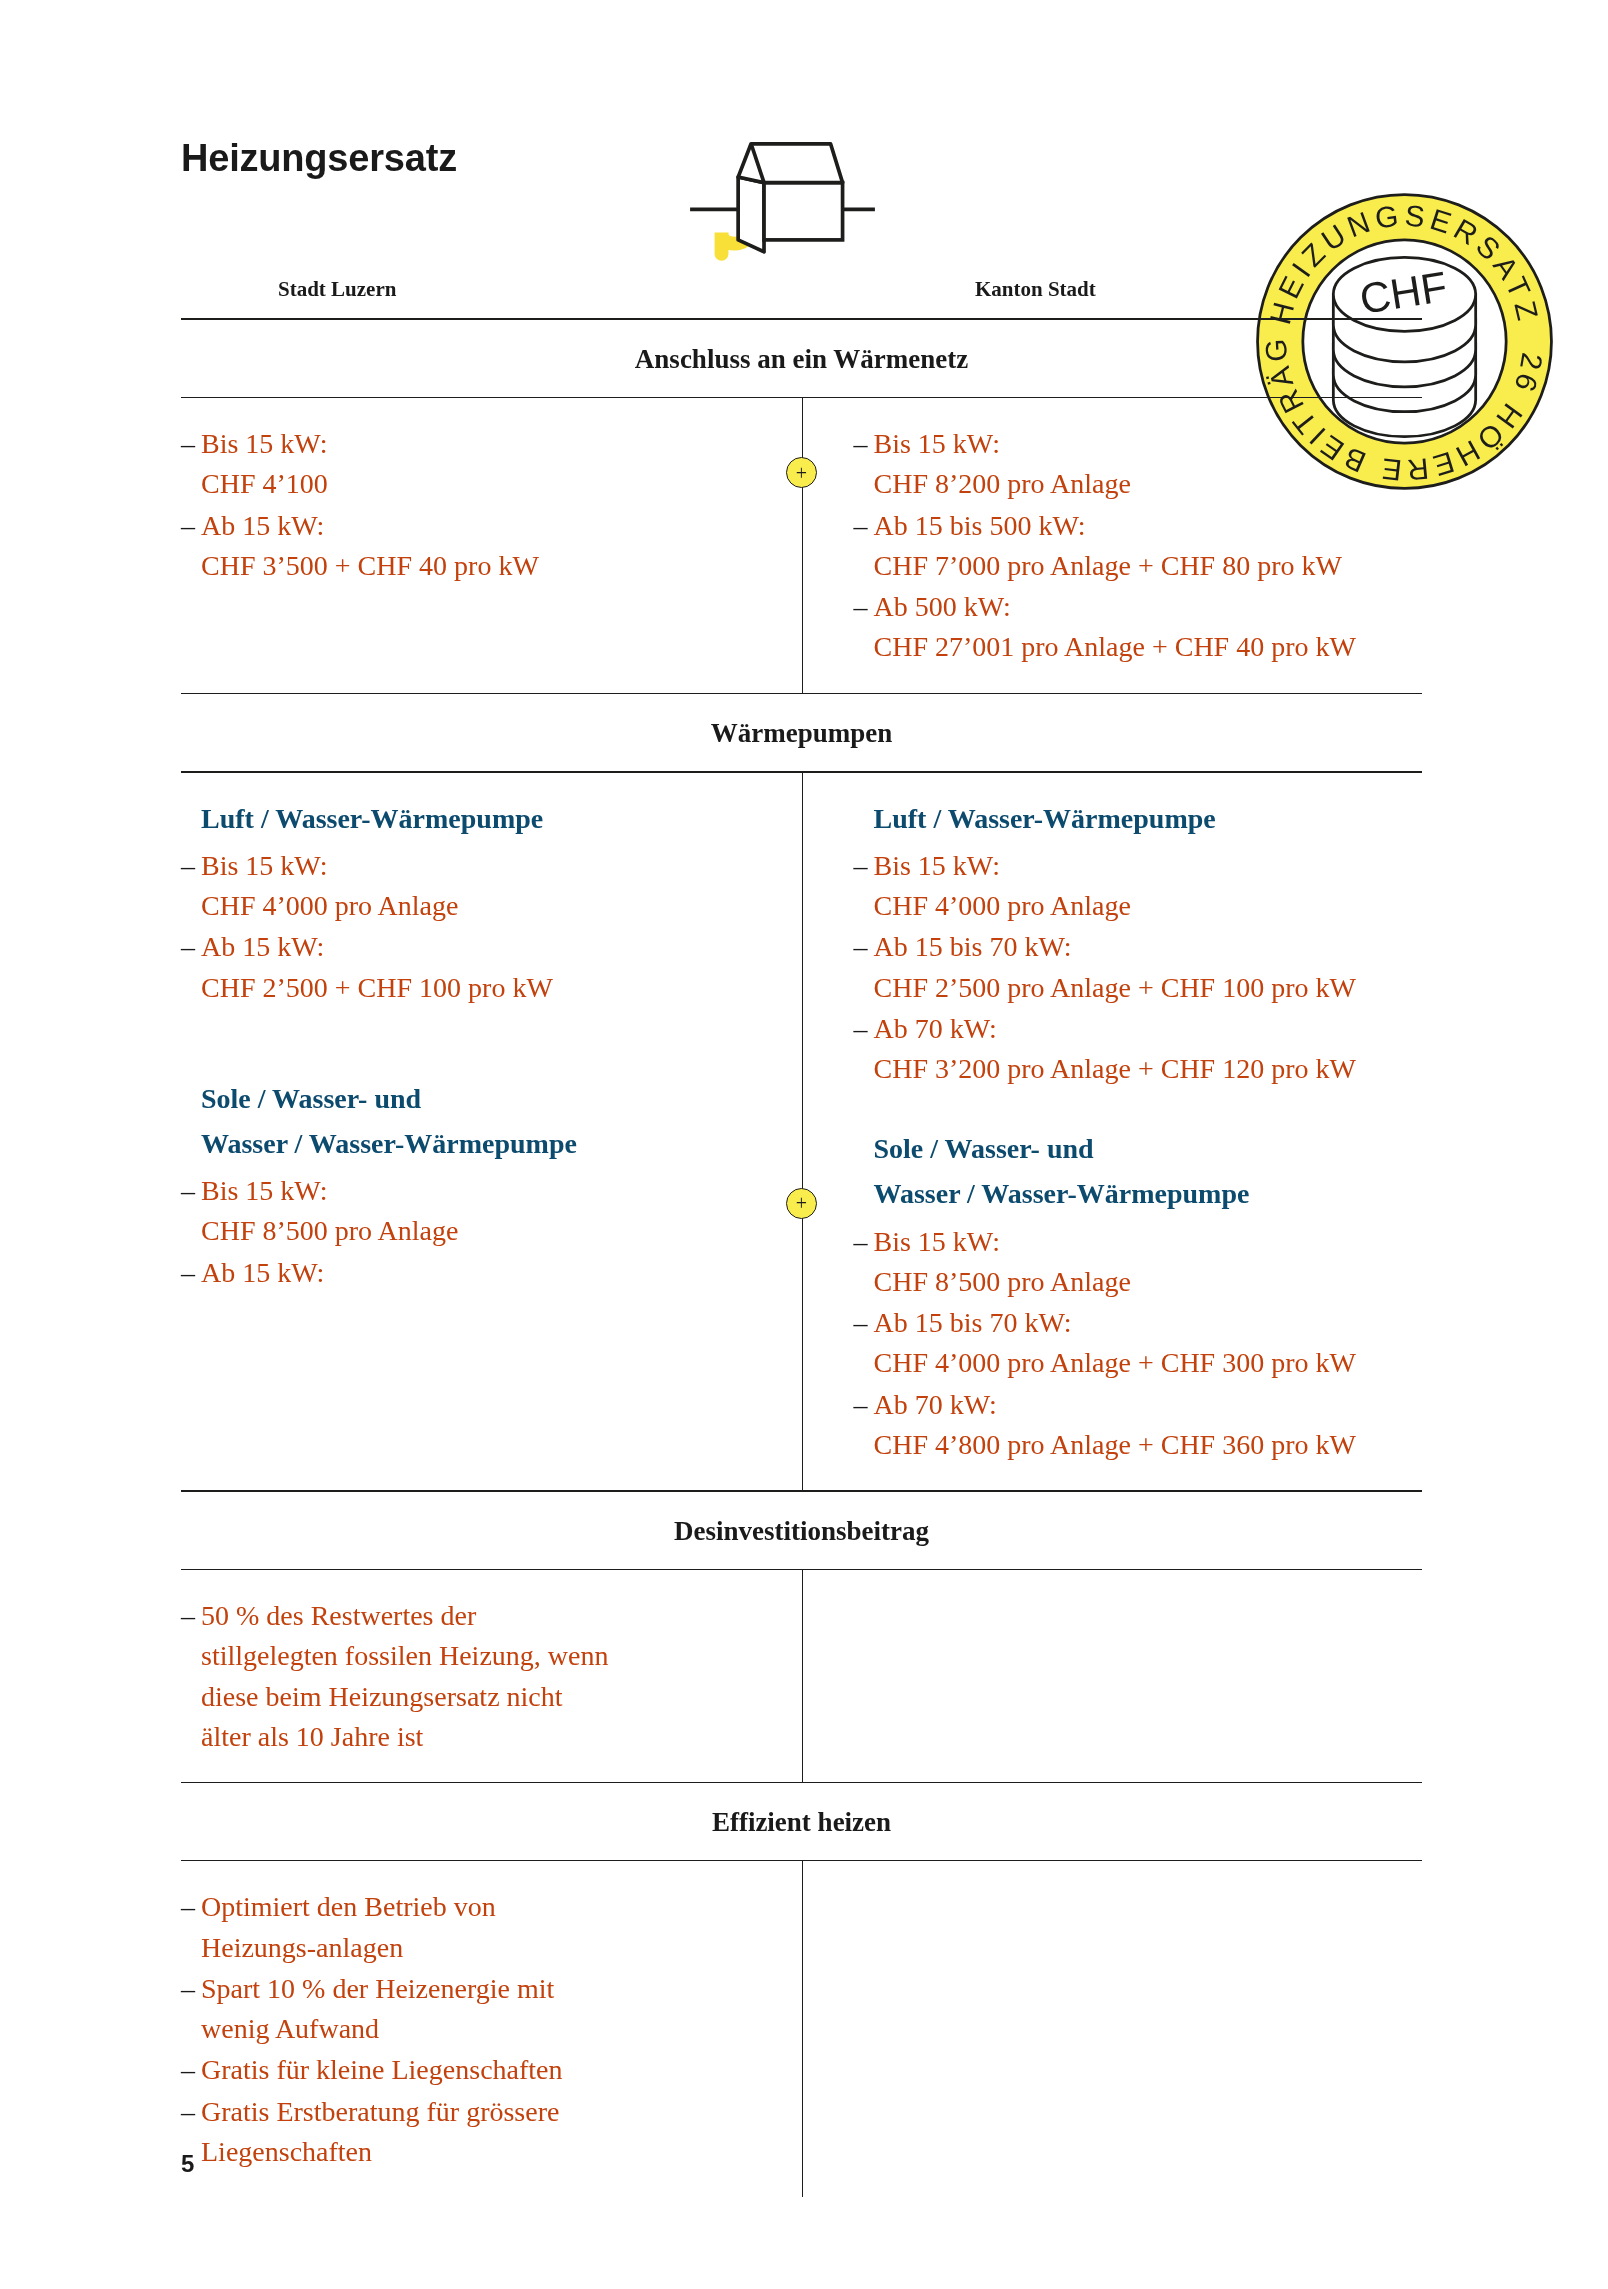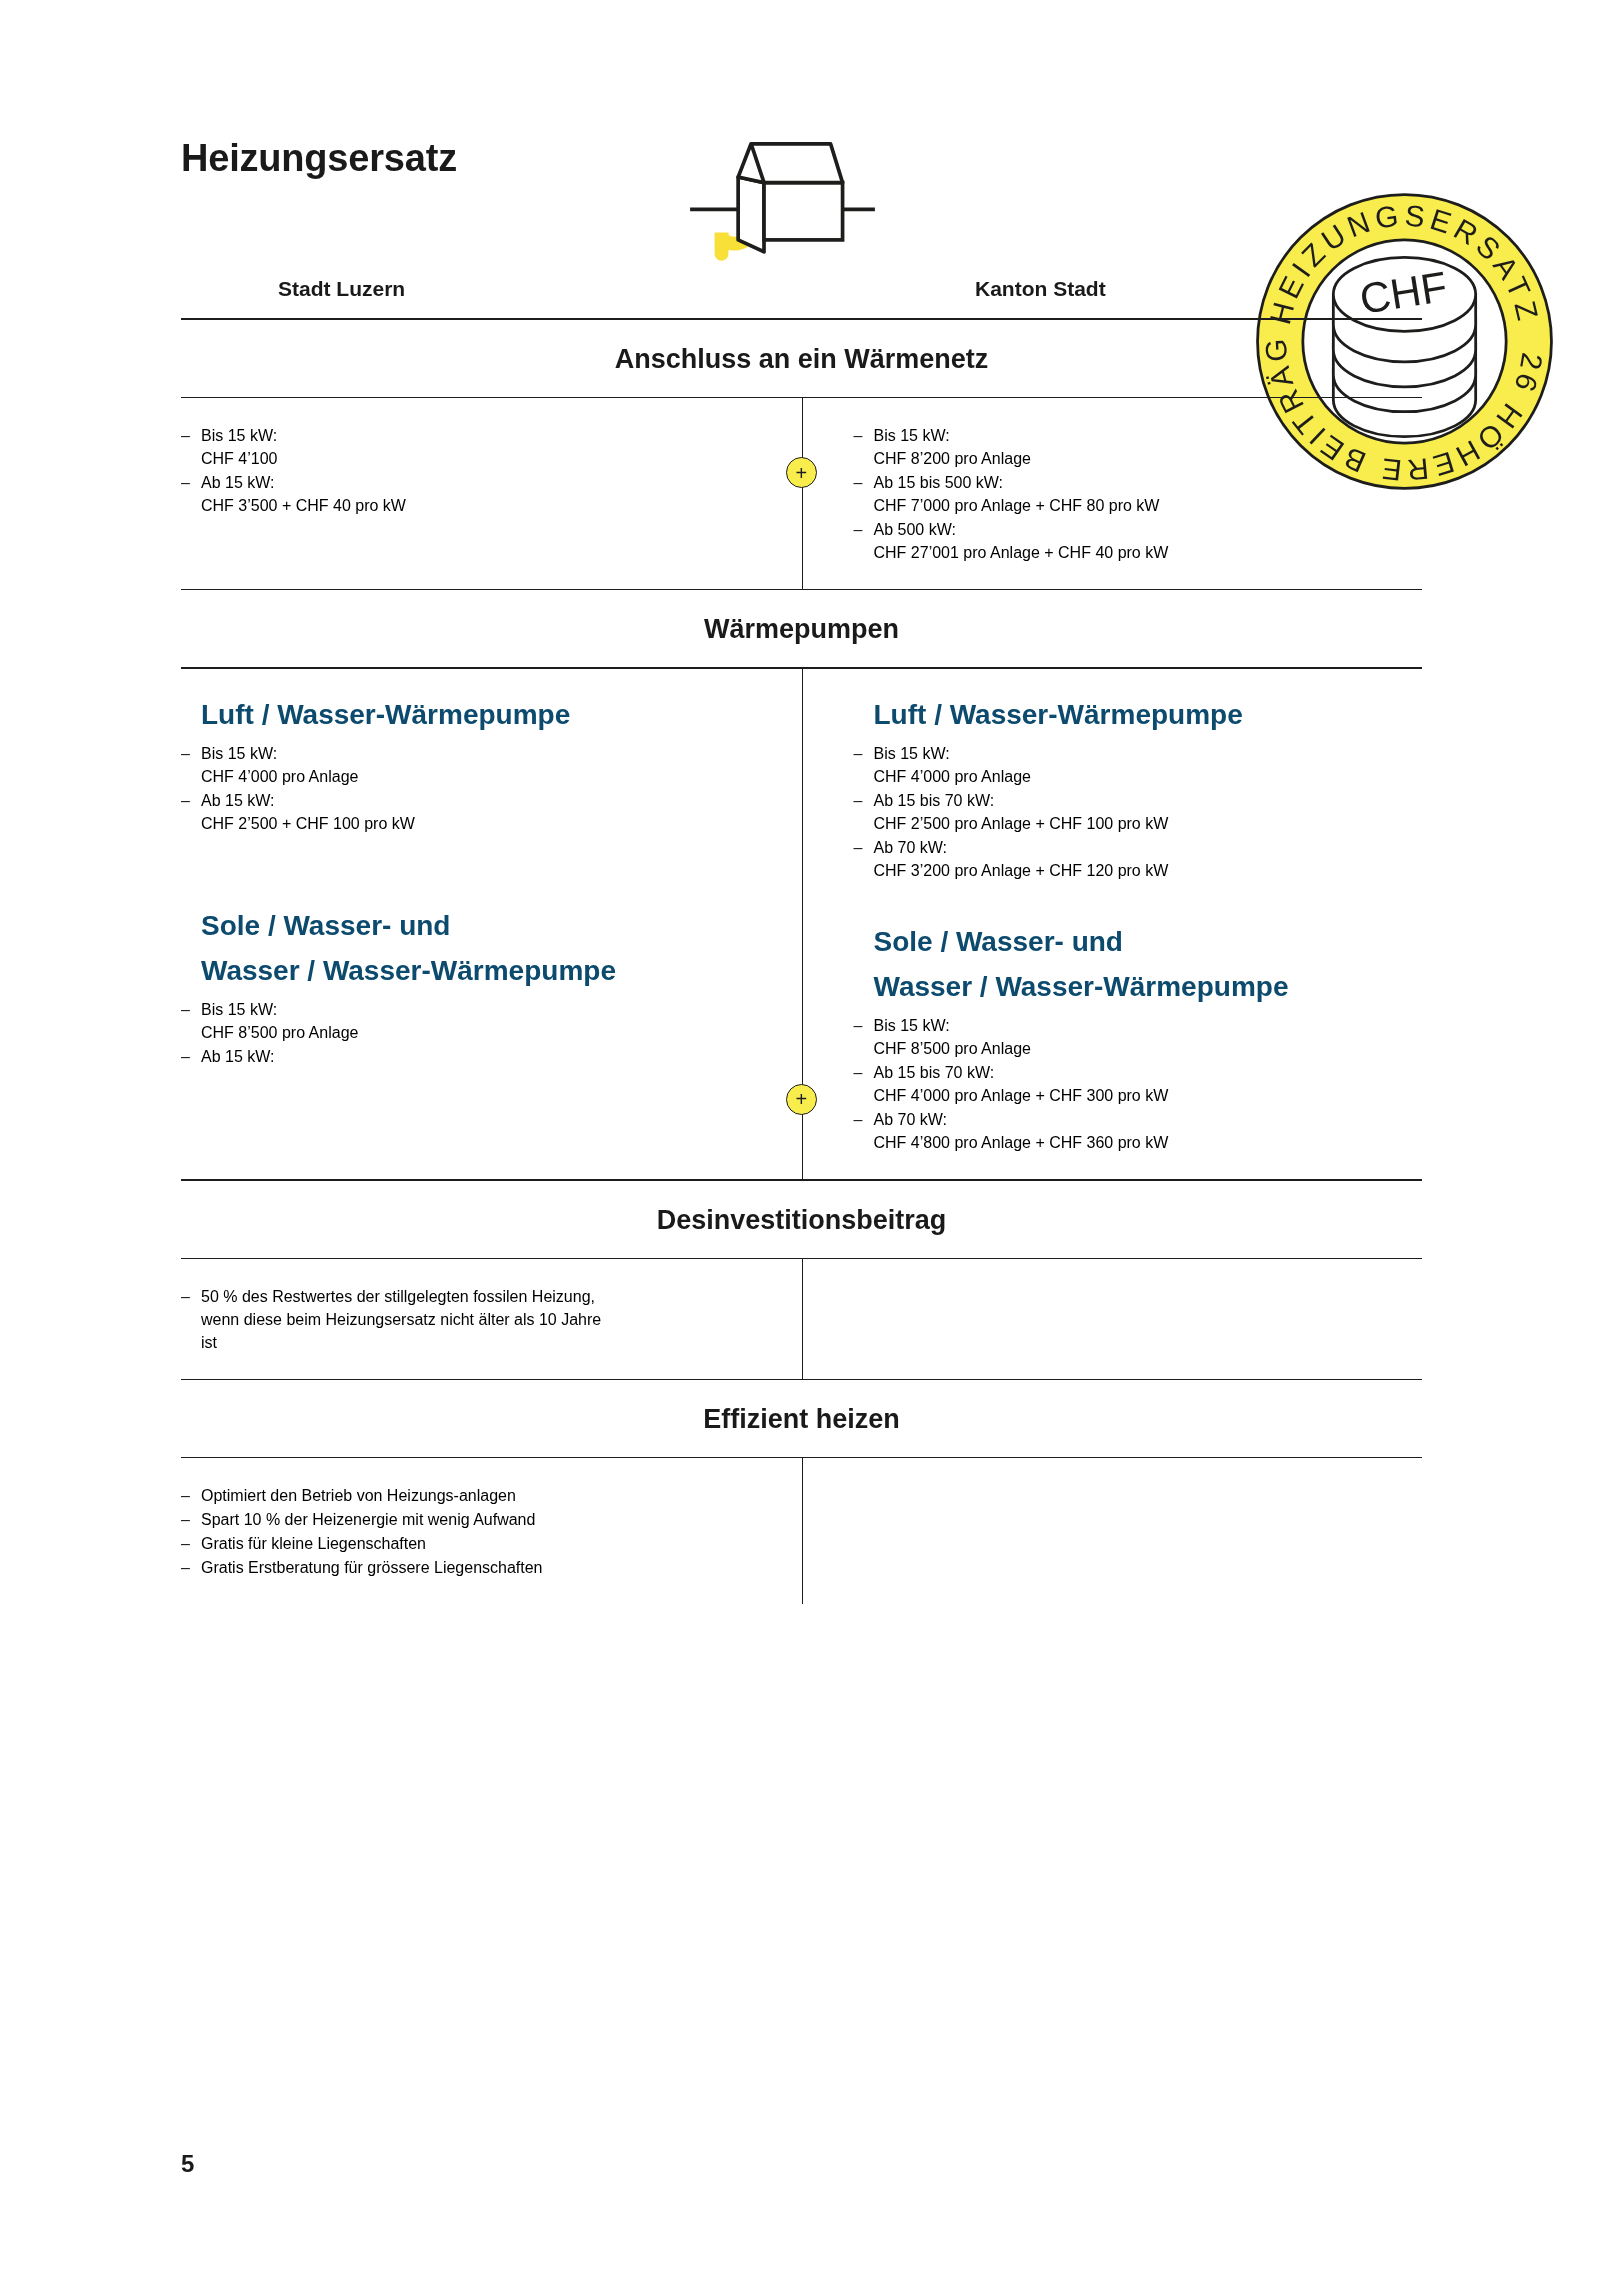--- a/index.html
+++ b/index.html
@@ -47,20 +47,21 @@
     width: 305px;
     height: 305px;
   }
 
   
   .table {
     position: absolute;
     left: 181px;
     top: 277px;
     width: 1241px;
+    font-family: Liberation Serif, serif;
   }
 
   .colheads {
     position: relative;
     height: 41px;
   }
   .colhead {
     position: absolute;
     top: 0;
     font-size: 21px;
@@ -137,23 +138,23 @@
   .subhead.tight { margin-bottom: 5.5px; }
 
   ul.items {
     list-style: none;
     margin: 0;
     padding: 0;
   }
   ul.items > li {
     position: relative;
     padding-left: 20px;
-    font-size: 16px;
+    font-size: 28px;
     line-height: 1.44;
-    color: #000000;
+    color: #c2410c;
     margin-bottom: 0.9px;
   }
   ul.items > li:before {
     content: "–";
     position: absolute;
     left: 0;
     top: 0;
     color: #1a1a1a;
   }
   ul.items > li .l2 { display: block; }

